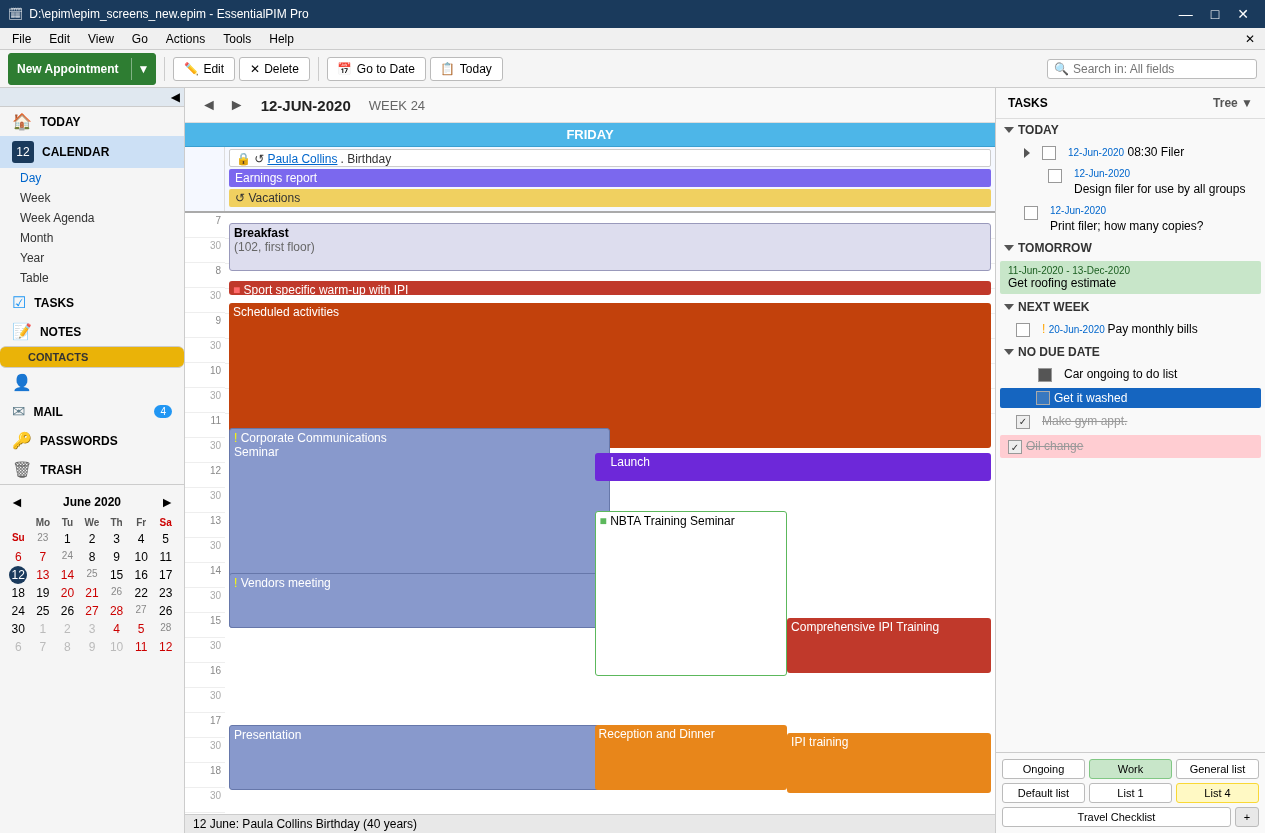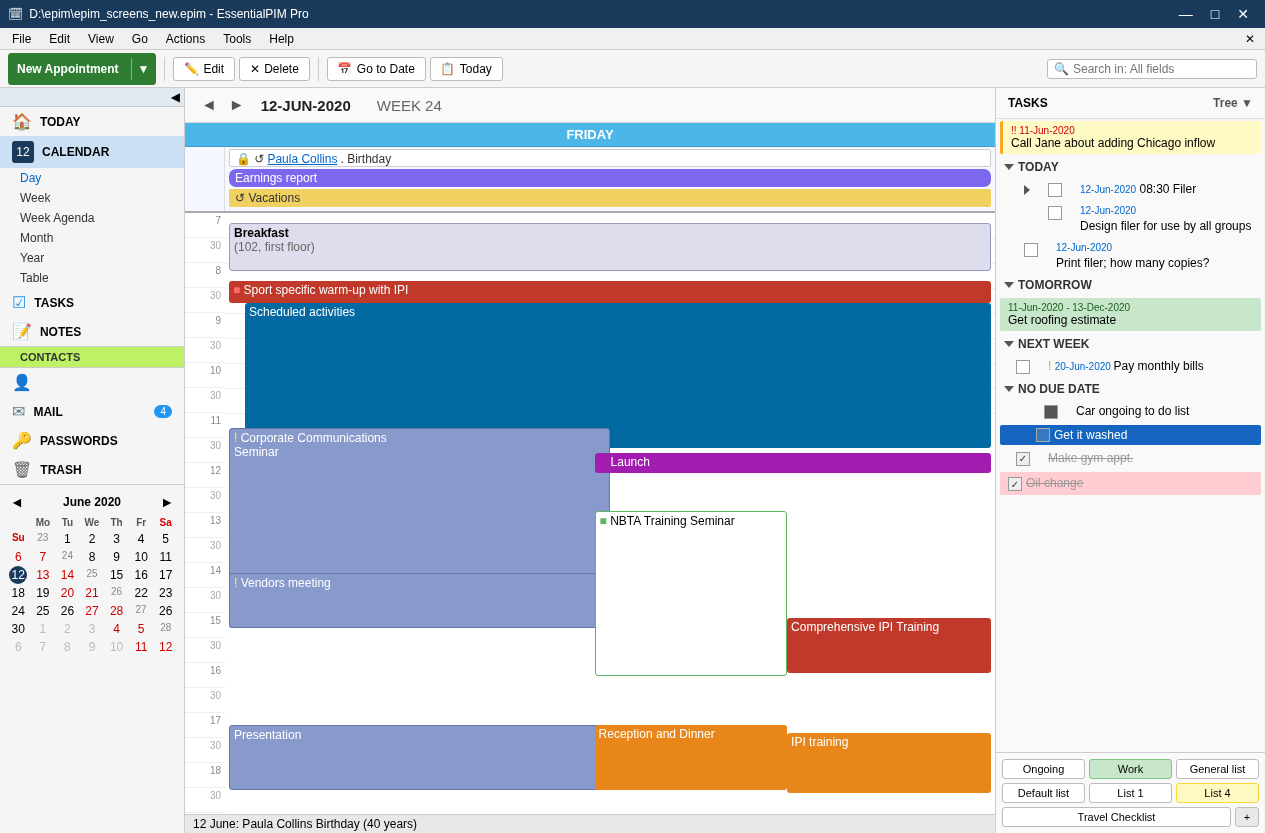--- a/index.html
+++ b/index.html
@@ -142,21 +142,21 @@
     
     .cal-header {
       display: flex;
       align-items: center;
       padding: 6px 10px;
       border-bottom: 1px solid #ddd;
       background: #f9f9f9;
     }
     .cal-nav { cursor: pointer; padding: 2px 6px; font-size: 16px; font-weight: bold; color: #555; }
     .cal-date-title { font-size: 15px; font-weight: bold; color: #222; margin: 0 10px; }
-    .cal-week { font-size: 15px; color: #666; margin-left: 16px; }
+    .cal-week { font-size: 13px; color: #666; margin-left: 8px; }
 
     
     .allday-area {
       border-bottom: 2px solid #aaa;
       background: #f5f8ff;
       min-height: 60px;
     }
     .allday-header {
       display: flex;
     }
@@ -233,21 +233,21 @@
       padding: 4px 8px;
       font-weight: bold;
       font-size: 11px;
       color: #333;
       cursor: pointer;
     }
 
     .task-item {
       display: flex;
       align-items: flex-start;
-      gap: 18px;
+      gap: 12px;
       padding: 3px 8px 3px 20px;
       cursor: pointer;
     }
 
     .task-cb { width: 14px; height: 14px; border: 1px solid #999; background: white; flex-shrink: 0; margin-top: 2px; display: flex; align-items: center; justify-content: center; }
     .task-cb.checked { background: #eee; }
     .task-cb.checked::after { content: '✓'; font-size: 10px; color: #333; }
 
     .task-text { flex: 1; line-height: 1.4; }
     .task-completed-item {
@@ -366,21 +366,21 @@
     <div class="sidebar-nav-item">
       <span style="font-size:16px; color:#2196F3;">☑</span>
       <span style="font-weight:bold;">TASKS</span>
     </div>
 
     <div class="sidebar-nav-item">
       <span style="font-size:16px; color:#ff9800;">📝</span>
       <span style="font-weight:bold;">NOTES</span>
     </div>
 
-    <div style="padding: 4px 20px; font-weight:bold; font-size:11px; color:#333; text-transform:uppercase; background:#bef264; border-top:1px solid #ccc; border-bottom:1px solid #ccc;">CONTACTS</div>
+    <div style="padding: 4px 28px; font-weight:bold; font-size:11px; color:#333; text-transform:uppercase; background:#eab308; border-top:1px solid #ccc; border-bottom:1px solid #ccc;border-radius:6px;">CONTACTS</div>
 
     <div class="sidebar-nav-item">
       <span style="font-size:16px; color:#9c27b0;">👤</span>
       <span style="font-weight:bold; visibility:hidden;">CONTACTS</span>
     </div>
 
     <div class="sidebar-nav-item">
       <span style="font-size:16px; color:#607d8b;">✉</span>
       <span style="font-weight:bold;">MAIL</span>
       <span class="sidebar-nav-badge">4</span>
@@ -489,21 +489,21 @@
         <div class="allday-header">
           <div class="allday-time-spacer"></div>
           <div class="allday-events">
 
             <div class="allday-evt" style="background: white; border: 1px solid #ccc; color: #333;">
               <span>🔒 ↺</span>
               <span style="color:#0066cc; text-decoration:underline;"> Paula Collins</span>
               <span> . Birthday</span>
             </div>
 
-            <div class="allday-evt" style="background: #7b68ee; color: white; border-radius: 7px;">
+            <div class="allday-evt" style="background: #7b68ee; color: white;">
               <span>Earnings report</span>
             </div>
 
             <div class="allday-evt" style="background: #f0d060; color: #333;">
               <span>↺ </span>
               <span>Vacations</span>
             </div>
           </div>
         </div>
       </div>
@@ -603,35 +603,35 @@
                 <div style="position:absolute; top:150px; left:0; right:0; border-top:1px solid #eee;"></div>
                 <div style="position:absolute; top:175px; left:0; right:0; border-top:1px solid #eee;"></div>
                 <div style="position:absolute; top:200px; left:0; right:0; border-top:1px solid #eee;"></div>
               </div>
 
               <div class="appt" style="top:10px; height:48px; left:4px; right:4px; background:#dde; border:1px solid #9999bb;">
                 <div style="font-weight:bold;">Breakfast</div>
                 <div style="color:#666;">(102, first floor)</div>
               </div>
 
-              <div class="appt" style="top:68px; height:22px; left:4px; right:4px; background:#c0392b; color:white;">
+              <div class="appt" style="top:68px; height:14px; left:4px; right:4px; background:#c0392b; color:white;">
                 <span style="color:#ff6b6b;">■ </span>
                 <span>Sport specific warm-up with IPI</span>
               </div>
 
-              <div class="appt" style="top:90px; height:145px; left:4px; right:4px; background:#0369a1; color:white;margin-left:16px;">
+              <div class="appt" style="top:90px; height:145px; left:4px; right:4px; background:#c2410c; color:white;">
                 <span>Scheduled activities</span>
               </div>
 
               <div class="appt" style="top:215px; height:200px; left:4px; right:50%; background:#8899cc; border:1px solid #6677aa; color:white;">
                 <span style="color:yellow;">! </span>
                 <span>Corporate Communications<br>Seminar</span>
               </div>
 
-              <div class="appt" style="top:240px; height:20px; left:48%; right:4px; background:#a21caf; color:white;padding-left:16px;">
+              <div class="appt" style="top:240px; height:28px; left:48%; right:4px; background:#6d28d9; color:white;padding-left:16px;">
                 <span>Launch</span>
               </div>
 
               <div class="appt" style="top:360px; height:55px; left:4px; right:50%; background:#8899cc; border:1px solid #6677aa; color:white;">
                 <span style="color:yellow;">! </span>
                 <span>Vendors meeting</span>
               </div>
 
               <div class="appt" style="top:298px; height:165px; left:48%; right:27%; background:white; border:1px solid #5cb85c;">
                 <span style="color:#5cb85c;">■ </span>
@@ -667,24 +667,20 @@
   <div class="tasks-panel">
     <div class="tasks-header">
       <span>TASKS</span>
       <span class="tasks-tree-btn">
         <span>Tree ▼</span>
       </span>
     </div>
 
     <div class="tasks-body">
 
-      <div style="margin: 2px 4px; padding: 4px 8px; background:#fff9c4; border-left:3px solid #f9a825; border-radius:2px;">
-        <div style="color:#cc0000; font-size:10px;">!! 11-Jun-2020</div>
-        <div>Call Jane about adding Chicago inflow</div>
-      </div>
 
       <div class="task-section-header">
         <span class="tri tri-down"></span>
         <span>TODAY</span>
       </div>
 
       <div class="task-item indent-1" style="padding-left:28px;">
         <span class="tri tri-right" style="margin-top:4px;"></span>
         <div class="task-cb"></div>
         <div class="task-text">

